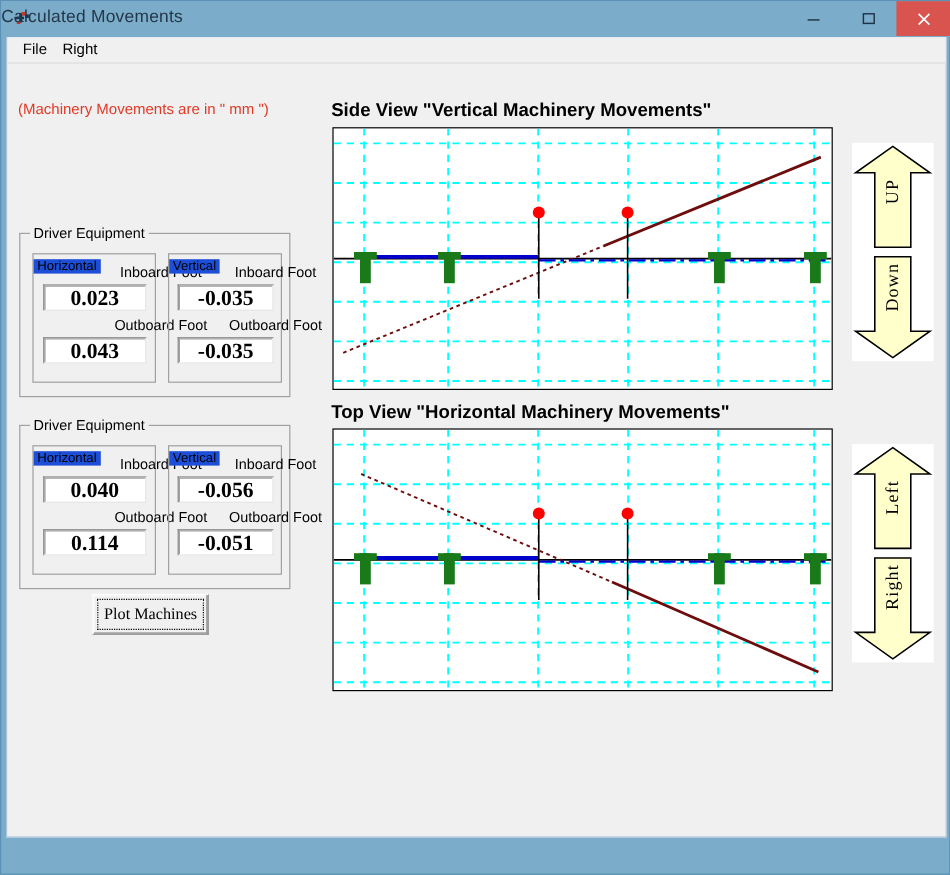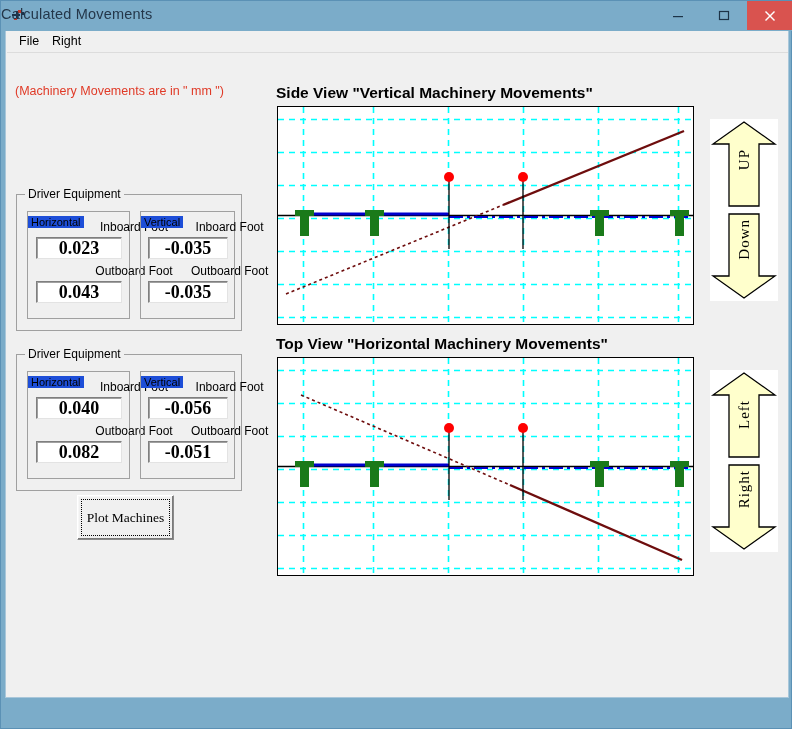--- a/index.html
+++ b/index.html
@@ -174,21 +174,21 @@
     box-shadow: inset -1px -1px 0 #7a7a7a, inset 1px 1px 0 #f7f7f7;
     font-family: "Liberation Serif", serif;
     font-size: 13.5px;
     color: #000;
     text-align: center;
     cursor: default;
     display: flex;
     align-items: center;
     justify-content: center;
   }
-  #btn-plot { left: 75px; top: 464px; width: 97px; height: 45px; align-items: center; }
+  #btn-plot { left: 75px; top: 464px; width: 97px; height: 34px; align-items: center; }
   #btn-plot .focusrect {
     position: absolute; left: 3px; top: 3px; right: 3px; bottom: 3px;
     border: 1px dotted #000;
     pointer-events: none;
   }
   #btn-pivot { left: 75px; top: 499px; width: 97px; height: 30px; }
 
   
   .chart-title {
     position: absolute;
@@ -299,21 +299,21 @@
     </div>
 
     <div class="groupbox" id="gb-driven">
       <span class="gb-title">Driver Equipment</span>
 
       <div class="gb-sub sub-h">
         <span class="gb-title">Horizontal</span>
         <span class="fieldlabel lbl-in">Inboard Foot</span>
         <div class="txtbox box-in">0.040</div>
         <span class="fieldlabel lbl-out">Outboard Foot</span>
-        <div class="txtbox box-out">0.082</div>
+        <div class="txtbox box-out">0.114</div>
       </div>
 
       <div class="gb-sub sub-v">
         <span class="gb-title">Vertical</span>
         <span class="fieldlabel lbl-in">Inboard Foot</span>
         <div class="txtbox box-in">-0.056</div>
         <span class="fieldlabel lbl-out">Outboard Foot</span>
         <div class="txtbox box-out">-0.051</div>
       </div>
     </div>

